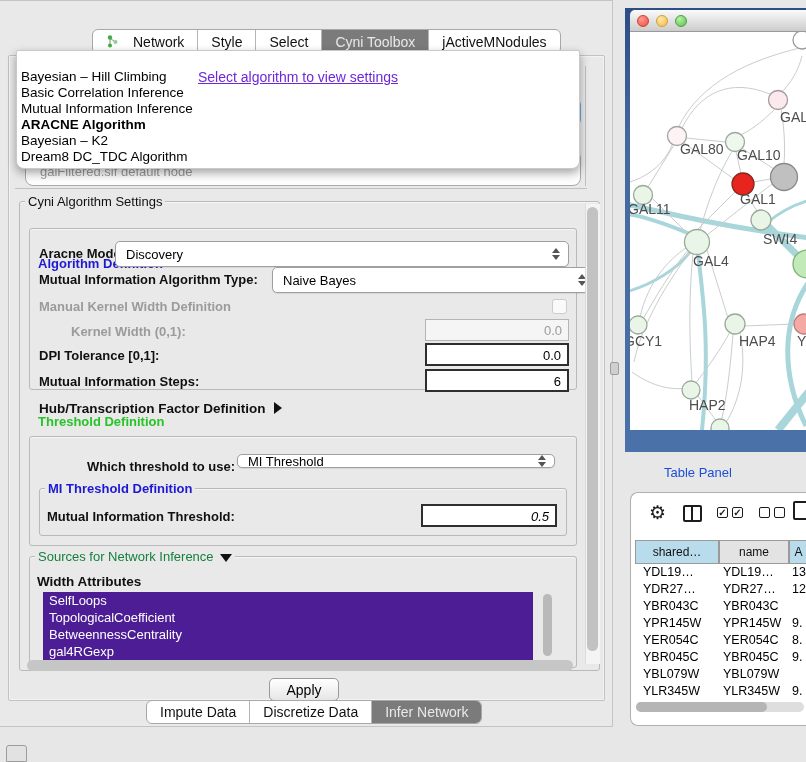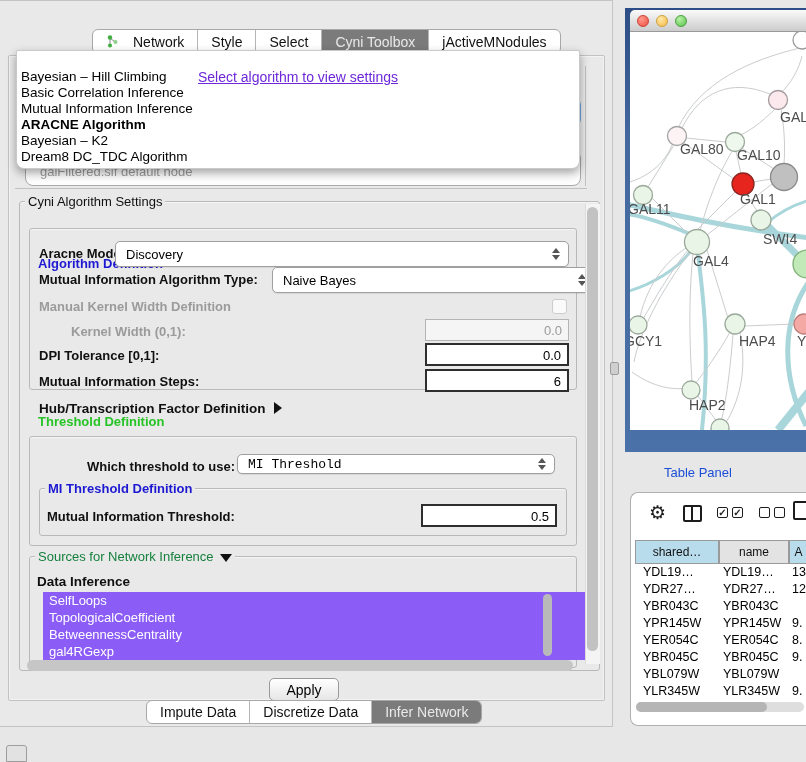--- a/index.html
+++ b/index.html
@@ -67,21 +67,21 @@
   .tfield.dis { border:1px solid #b5b5b5; background:#f5f5f5; color:#9b9b9b; }
 
   .chk { position:absolute; width:15px; height:15px; border:1px solid #cdcdcd; border-radius:3px; background:#fafafa; }
 
   .tri-right { display:inline-block; width:0; height:0; border-top:6px solid transparent;
                border-bottom:6px solid transparent; border-left:8px solid #111; margin-left:8px; vertical-align:-1px; }
   .tri-down  { display:inline-block; width:0; height:0; border-left:6px solid transparent;
                border-right:6px solid transparent; border-top:8px solid #111; margin-left:6px; vertical-align:-1px; }
 
   
-  #attr-list { left:42px; top:588px; width:555px; height:68px; background:#8b5cf6; overflow:hidden; }
+  #attr-list { left:42px; top:588px; width:490px; height:68px; background:#4c1d95; overflow:hidden; }
   #attr-list .li { height:17px; line-height:17px; color:#fff; font-size:13px; padding-left:6px; white-space:nowrap; }
   #attr-vsb { left:542px; top:590px; width:9px; height:62px; background:#b9b9b9; border-radius:5px; }
 
   
   #set-vsb-track { left:584px; top:200px; width:15px; height:460px; background:#f4f4f4; border-left:1px solid #dcdcdc; }
   #set-vsb-thumb { left:586px; top:203px; width:11px; height:444px; background:#c2c2c2; border-radius:6px; }
   #set-hsb-thumb { left:26px; top:656px; width:546px; height:11px; background:#c6c6c6; border-radius:6px; }
 
   #apply-btn { left:268px; top:666px; width:70px; height:23px; background:linear-gradient(#ffffff,#e6e6e6);
                border:1px solid #999; border-radius:5px; font-size:14px; color:#000;
@@ -213,38 +213,38 @@
     <div class="tfield strong" style="left:416px; top:313px; width:144px; height:23px;">6</div>
 
     <span class="flabel" style="left:30px; top:345px; font-size:13.5px;">
       <span>Hub/Transcription Factor Definition</span><span class="tri-right"></span>
     </span>
 
     <div class="group" style="left:20px; top:380px; width:548px; height:110px;"></div>
     <span class="gtitle green" style="left:26px; top:358px;">Threshold Definition</span>
 
     <span class="flabel" style="left:78px; top:403px;">Which threshold to use:</span>
-    <div class="combo" style="left:228px; top:398px; width:318px; height:20px;font-family:Liberation Mono, monospace;">
+    <div class="combo" style="left:228px; top:398px; width:318px; height:14px;">
       <span>MI Threshold</span>
       <span class="updown">
           <i class="u"></i>
           <i class="d"></i>
         </span>
     </div>
 
     <div class="group" style="left:30px; top:432px; width:528px; height:48px;"></div>
     <span class="gtitle blue" style="left:36px; top:425px;">MI Threshold Definition</span>
     <span class="flabel" style="left:38px; top:453px;">Mutual Information Threshold:</span>
-    <div class="tfield strong" style="left:412px; top:448px; width:136px; height:23px;">0.5</div>
+    <div class="tfield strong" style="left:412px; top:448px; width:136px; height:23px;font-style:italic;">0.5</div>
 
     <div class="group" style="left:20px; top:500px; width:548px; height:112px;"></div>
     <span class="gtitle" style="left:26px; top:493px; color:#15803d;">
       <span>Sources for Network Inference</span><span class="tri-down"></span>
     </span>
-    <span class="flabel" style="left:28px; top:518px; font-size:13.5px;">Data Inference</span>
+    <span class="flabel" style="left:28px; top:518px; font-size:13.5px;">Width Attributes</span>
 
     <div class="abs" id="attr-list" style="left:34px; top:536px;">
       <div class="li">SelfLoops</div>
       <div class="li">TopologicalCoefficient</div>
       <div class="li">BetweennessCentrality</div>
       <div class="li">gal4RGexp</div>
     </div>
     <div class="abs" id="attr-vsb" style="left:534px; top:538px;"></div>
 
     <div class="abs" id="set-vsb-track" style="left:576px; top:148px; height:460px;"></div>

